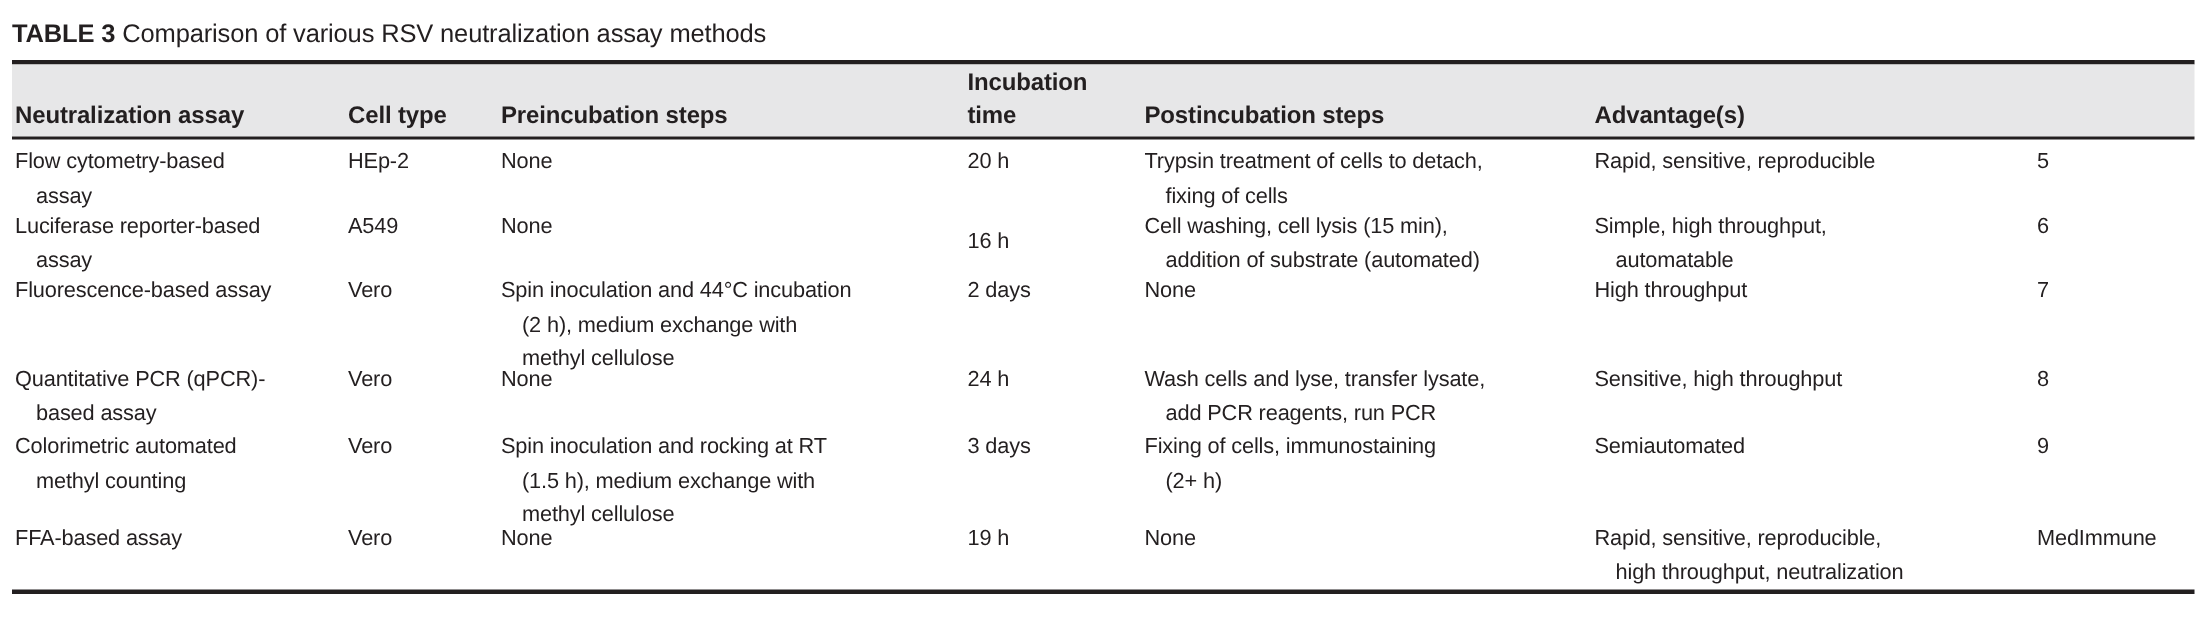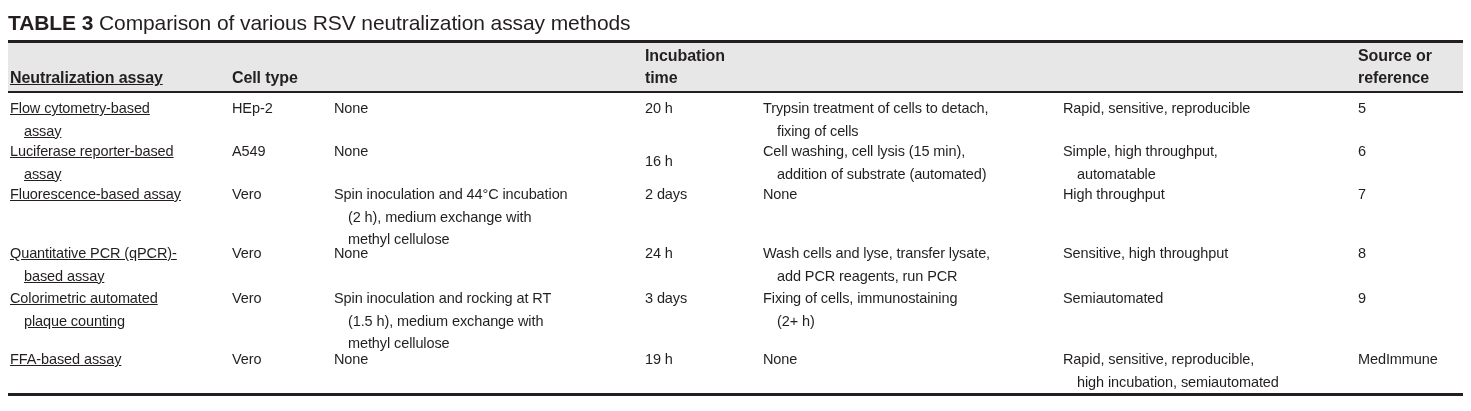--- a/index.html
+++ b/index.html
@@ -21,21 +21,21 @@
     height: 411px;
     overflow: hidden;
     background: #ffffff;
   }
 
   
   .caption {
     position: absolute;
     left: 8px;
     top: 13px;
-    font-size: 21px;
+    font-size: 17px;
     line-height: 20px;
     letter-spacing: -0.1px;
     white-space: nowrap;
   }
   .caption .cap-label {
     font-weight: bold;
   }
   .caption .cap-text {
     font-weight: normal;
   }
@@ -99,21 +99,21 @@
     white-space: pre-line;
     text-indent: -14px;
     padding-left: 14px;
   }
   .cell.noind {
     text-indent: 0;
     padding-left: 0;
   }
 
   
-  .c-assay  { left: 10px;   width: 218px; text-decoration: underline; }
+  .c-assay  { left: 10px;   width: 218px; }
   .c-cell   { left: 232px;  width: 98px;  }
   .c-pre    { left: 334px;  width: 305px; }
   .c-time   { left: 645px;  width: 112px; }
   .c-post   { left: 763px;  width: 294px; }
   .c-adv    { left: 1063px; width: 290px; }
   .c-src    { left: 1358px; width: 108px; }
 </style>
 </head>
 <body>
 
@@ -123,24 +123,25 @@
     <span class="cap-label">TABLE 3</span><span class="cap-text"> Comparison of various RSV neutralization assay methods</span>
   </div>
 
   <div class="rule-top"></div>
   <div class="header-band"></div>
   <div class="rule-header"></div>
   <div class="rule-bottom"></div>
 
   <div class="hdr one-line c-assay">Neutralization assay</div>
   <div class="hdr one-line c-cell">Cell type</div>
+  <div class="hdr one-line c-pre">Preincubation steps</div>
   <div class="hdr two-line c-time">Incubation
 time</div>
-  <div class="hdr two-line c-src">Source or
-reference</div>
+  <div class="hdr one-line c-post">Postincubation steps</div>
+  <div class="hdr one-line c-adv">Advantage(s)</div>
 
   <div>
     <div class="cell c-assay" style="top:97px">Flow cytometry-based
 assay</div>
     <div class="cell noind c-cell" style="top:97px">HEp-2</div>
     <div class="cell c-pre" style="top:97px">None</div>
     <div class="cell noind c-time" style="top:97px">20 h</div>
     <div class="cell c-post" style="top:97px">Trypsin treatment of cells to detach,
 fixing of cells</div>
     <div class="cell c-adv" style="top:97px">Rapid, sensitive, reproducible</div>
@@ -179,36 +180,36 @@
     <div class="cell c-pre" style="top:242px">None</div>
     <div class="cell noind c-time" style="top:242px">24 h</div>
     <div class="cell c-post" style="top:242px">Wash cells and lyse, transfer lysate,
 add PCR reagents, run PCR</div>
     <div class="cell c-adv" style="top:242px">Sensitive, high throughput</div>
     <div class="cell noind c-src" style="top:242px">8</div>
   </div>
 
   <div>
     <div class="cell c-assay" style="top:287px">Colorimetric automated
-plaque counting</div>
+methyl counting</div>
     <div class="cell noind c-cell" style="top:287px">Vero</div>
     <div class="cell c-pre" style="top:287px">Spin inoculation and rocking at RT
 (1.5 h), medium exchange with
 methyl cellulose</div>
     <div class="cell noind c-time" style="top:287px">3 days</div>
     <div class="cell c-post" style="top:287px">Fixing of cells, immunostaining
 (2+ h)</div>
     <div class="cell c-adv" style="top:287px">Semiautomated</div>
     <div class="cell noind c-src" style="top:287px">9</div>
   </div>
 
   <div>
     <div class="cell c-assay" style="top:348px">FFA-based assay</div>
     <div class="cell noind c-cell" style="top:348px">Vero</div>
     <div class="cell c-pre" style="top:348px">None</div>
     <div class="cell noind c-time" style="top:348px">19 h</div>
     <div class="cell c-post" style="top:348px">None</div>
     <div class="cell c-adv" style="top:348px">Rapid, sensitive, reproducible,
-high incubation, semiautomated</div>
+high throughput, neutralization</div>
     <div class="cell noind c-src" style="top:348px">MedImmune</div>
   </div>
 
 </div>
 
 </body></html>

